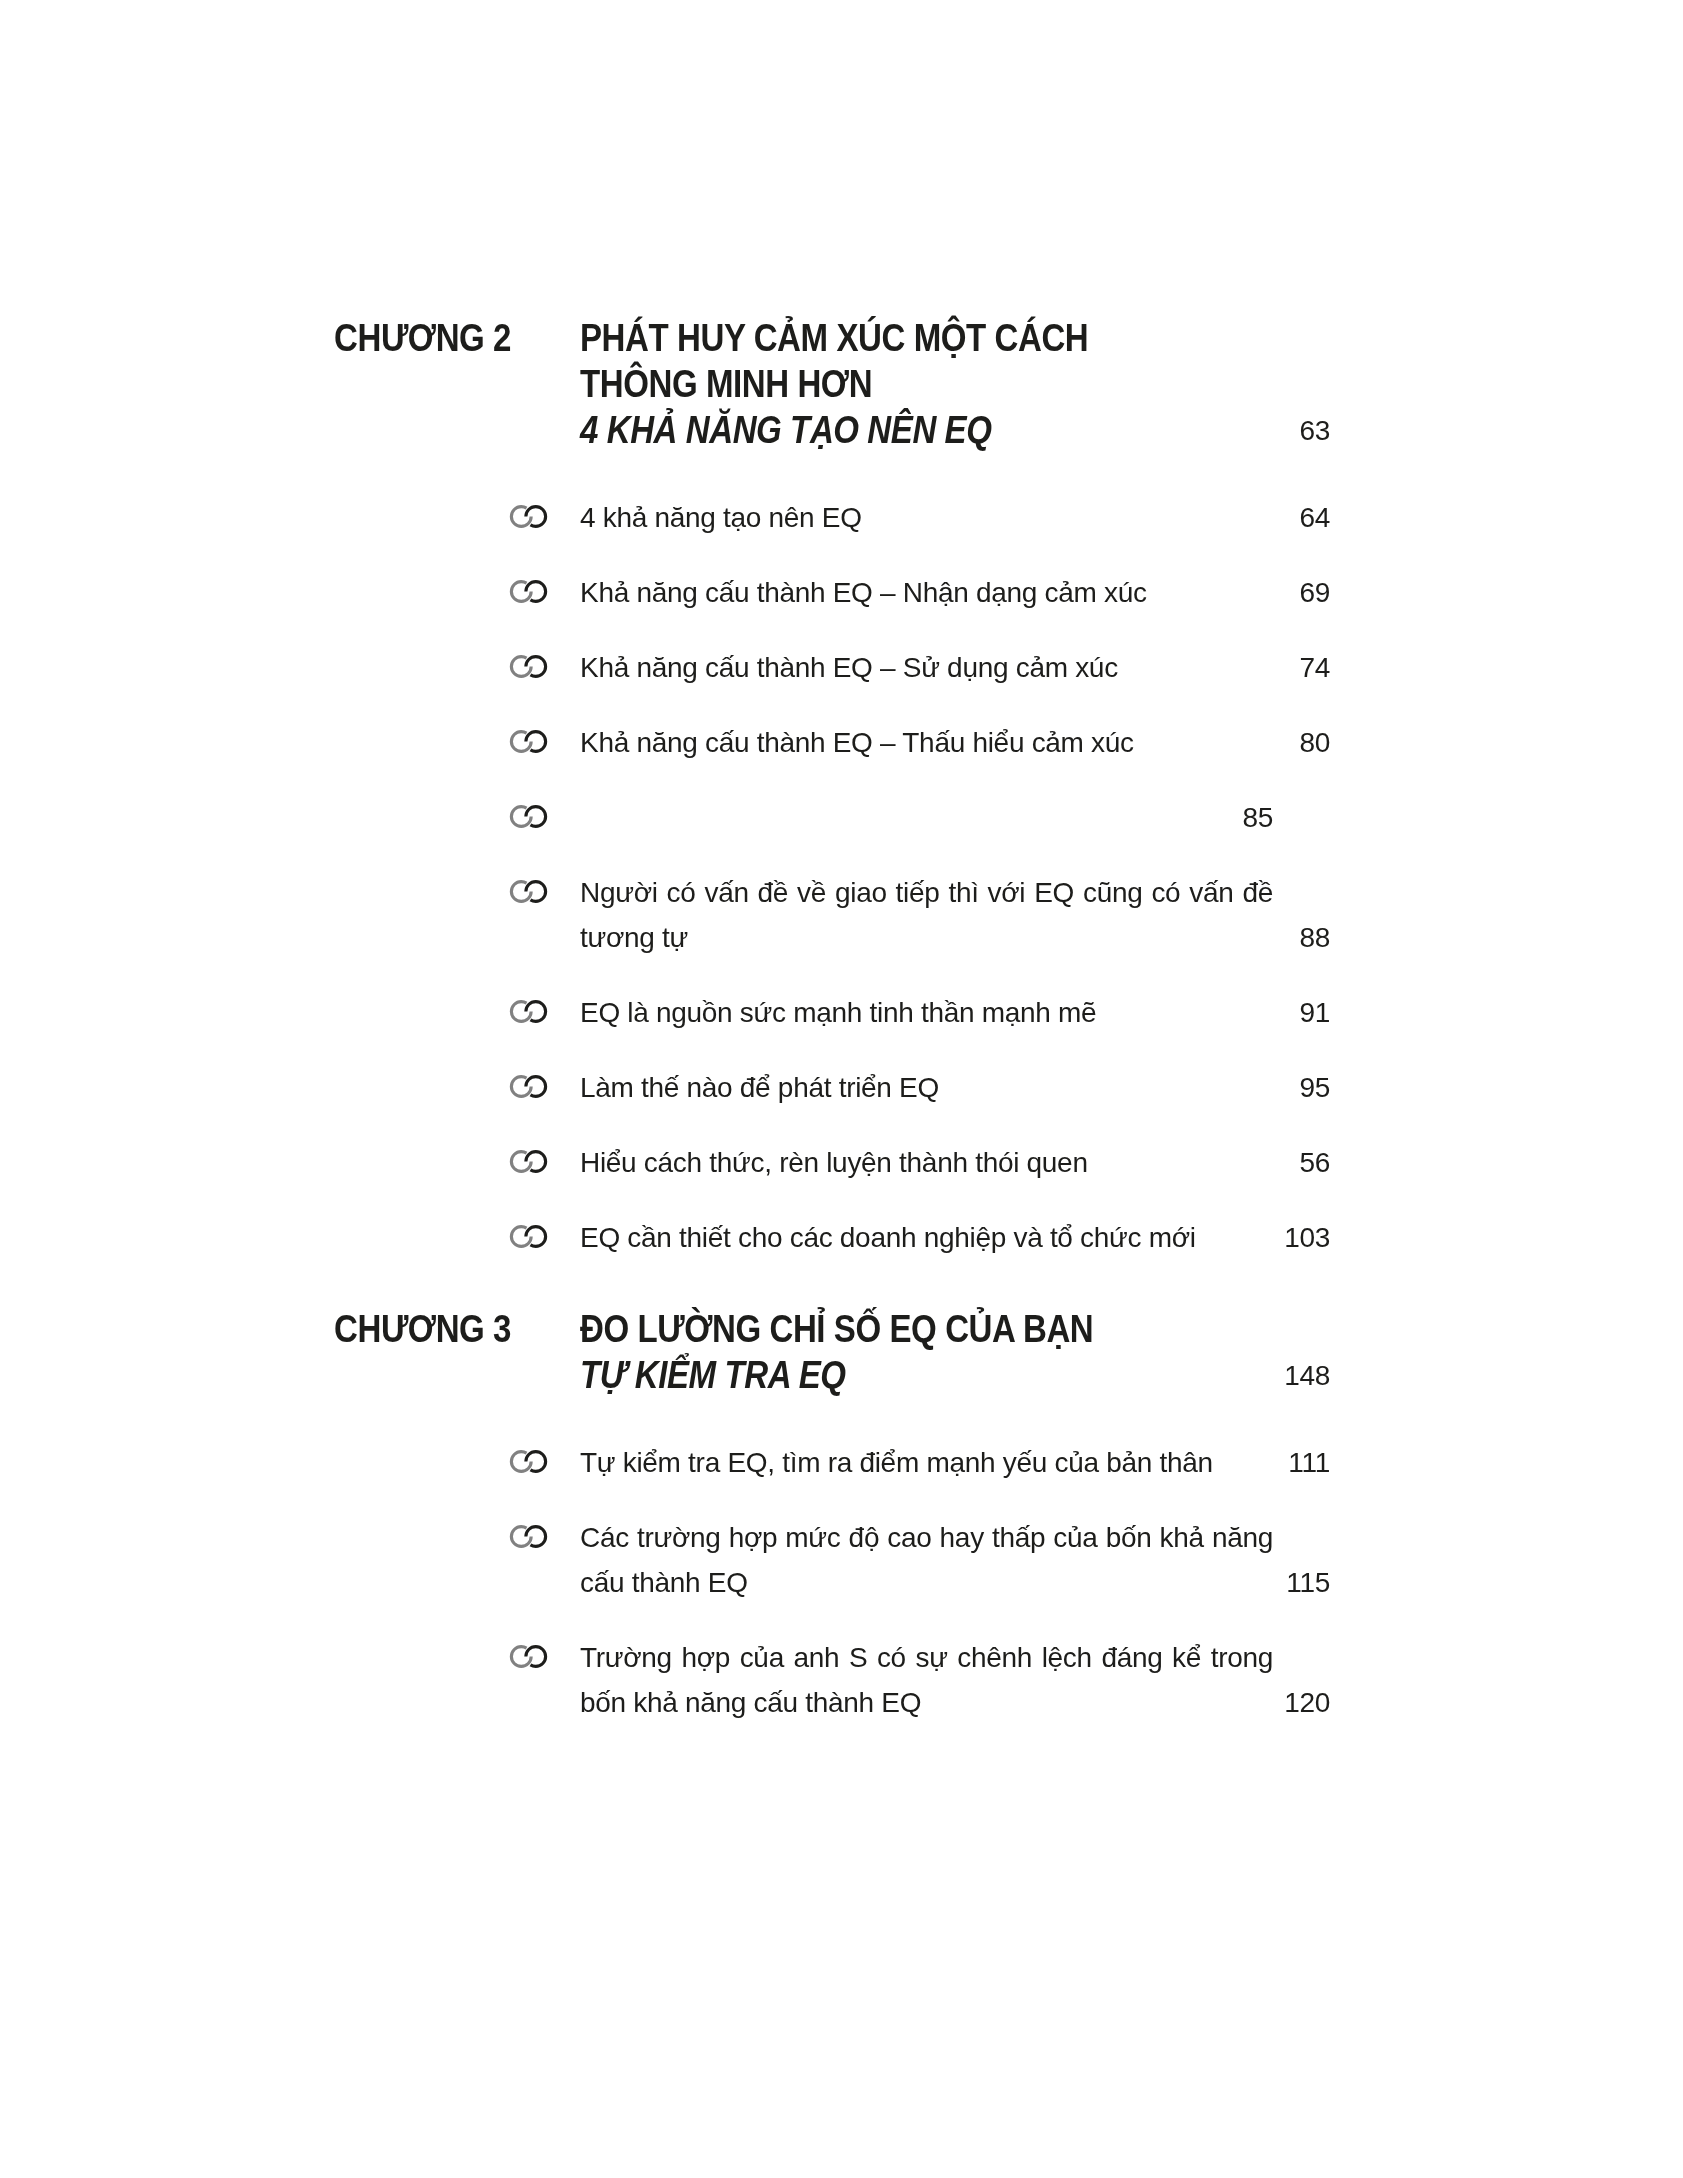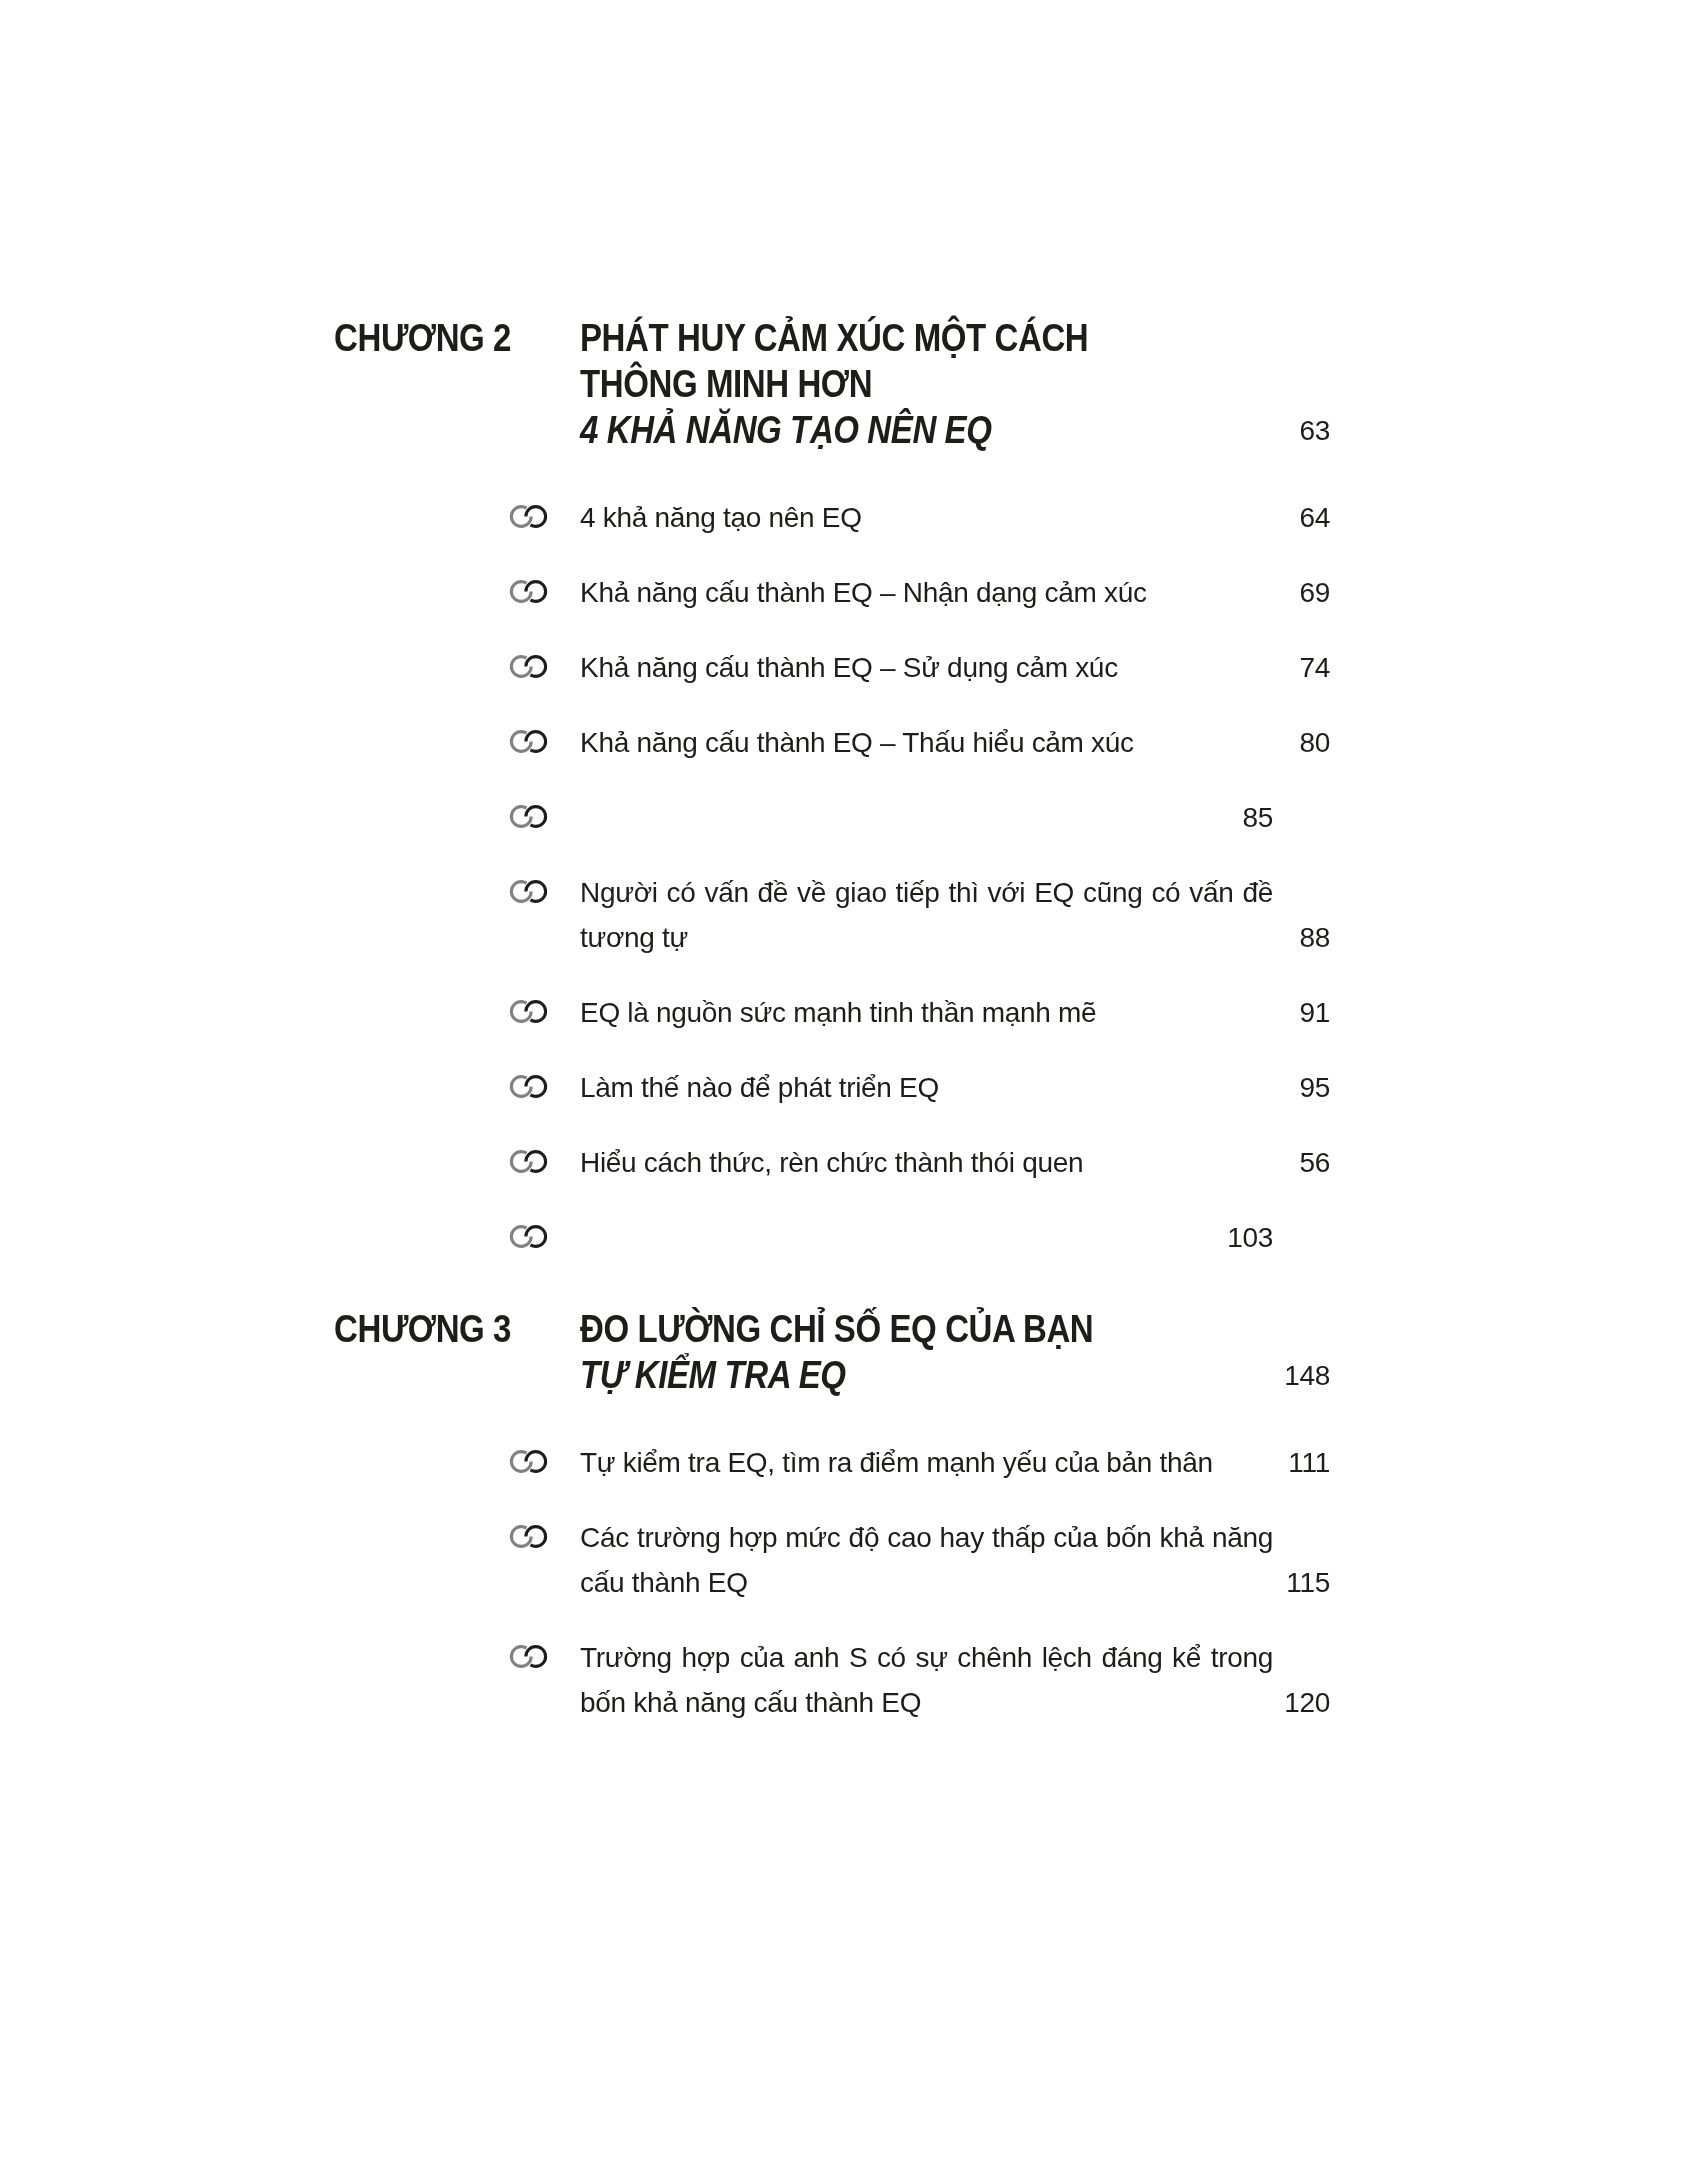--- a/index.html
+++ b/index.html
@@ -172,31 +172,32 @@
         <div class="page-num">95</div>
       </div>
 
       <div class="entry">
         <div class="icon-cell">
           <svg width="41" height="29" viewBox="0 0 34 24">
               <circle cx="11" cy="12" r="8.2" fill="none" stroke="#818181" stroke-width="2.6" stroke-dasharray="43 8.5"></circle>
               <circle cx="23" cy="12" r="8.2" fill="none" stroke="#1d1d1b" stroke-width="2.6" stroke-dasharray="43 8.5" transform="rotate(180 23 12)"></circle>
             </svg>
         </div>
-        <div class="entry-text">Hiểu cách thức, rèn chức thành thói quen</div>
+        <div class="entry-text">Hiểu cách thức, rèn luyện thành thói quen</div>
         <div class="page-num">56</div>
       </div>
 
       <div class="entry">
         <div class="icon-cell">
           <svg width="41" height="29" viewBox="0 0 34 24">
               <circle cx="11" cy="12" r="8.2" fill="none" stroke="#818181" stroke-width="2.6" stroke-dasharray="43 8.5"></circle>
               <circle cx="23" cy="12" r="8.2" fill="none" stroke="#1d1d1b" stroke-width="2.6" stroke-dasharray="43 8.5" transform="rotate(180 23 12)"></circle>
             </svg>
         </div>
+        <div class="entry-text">EQ cần thiết cho các doanh nghiệp và tổ chức mới</div>
         <div class="page-num">103</div>
       </div>
     </section>
 
     <section class="chapter">
       <div class="chap-header">
         <div class="chap-label">
           <span>CHƯƠNG 3</span>
         </div>
         <div class="chap-title">

